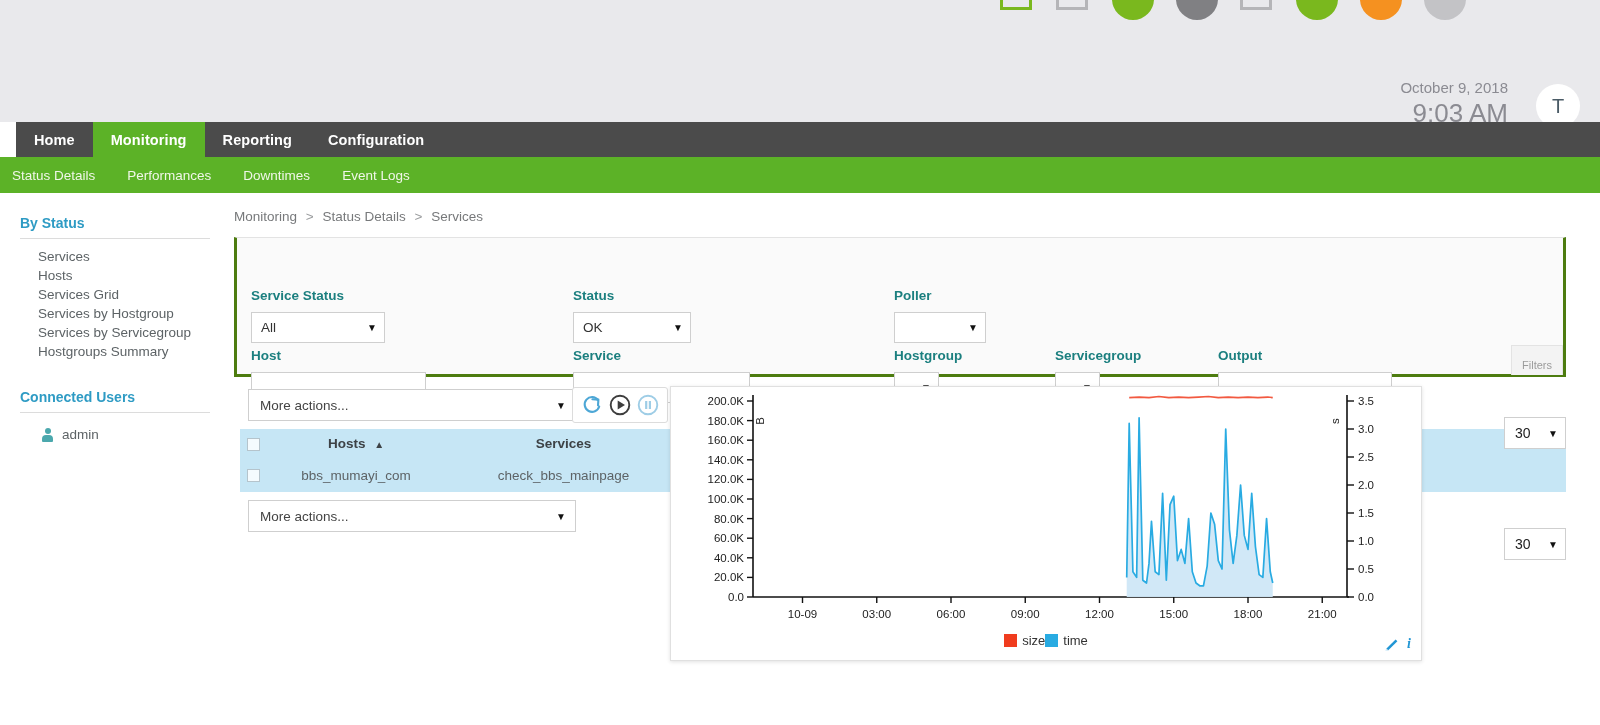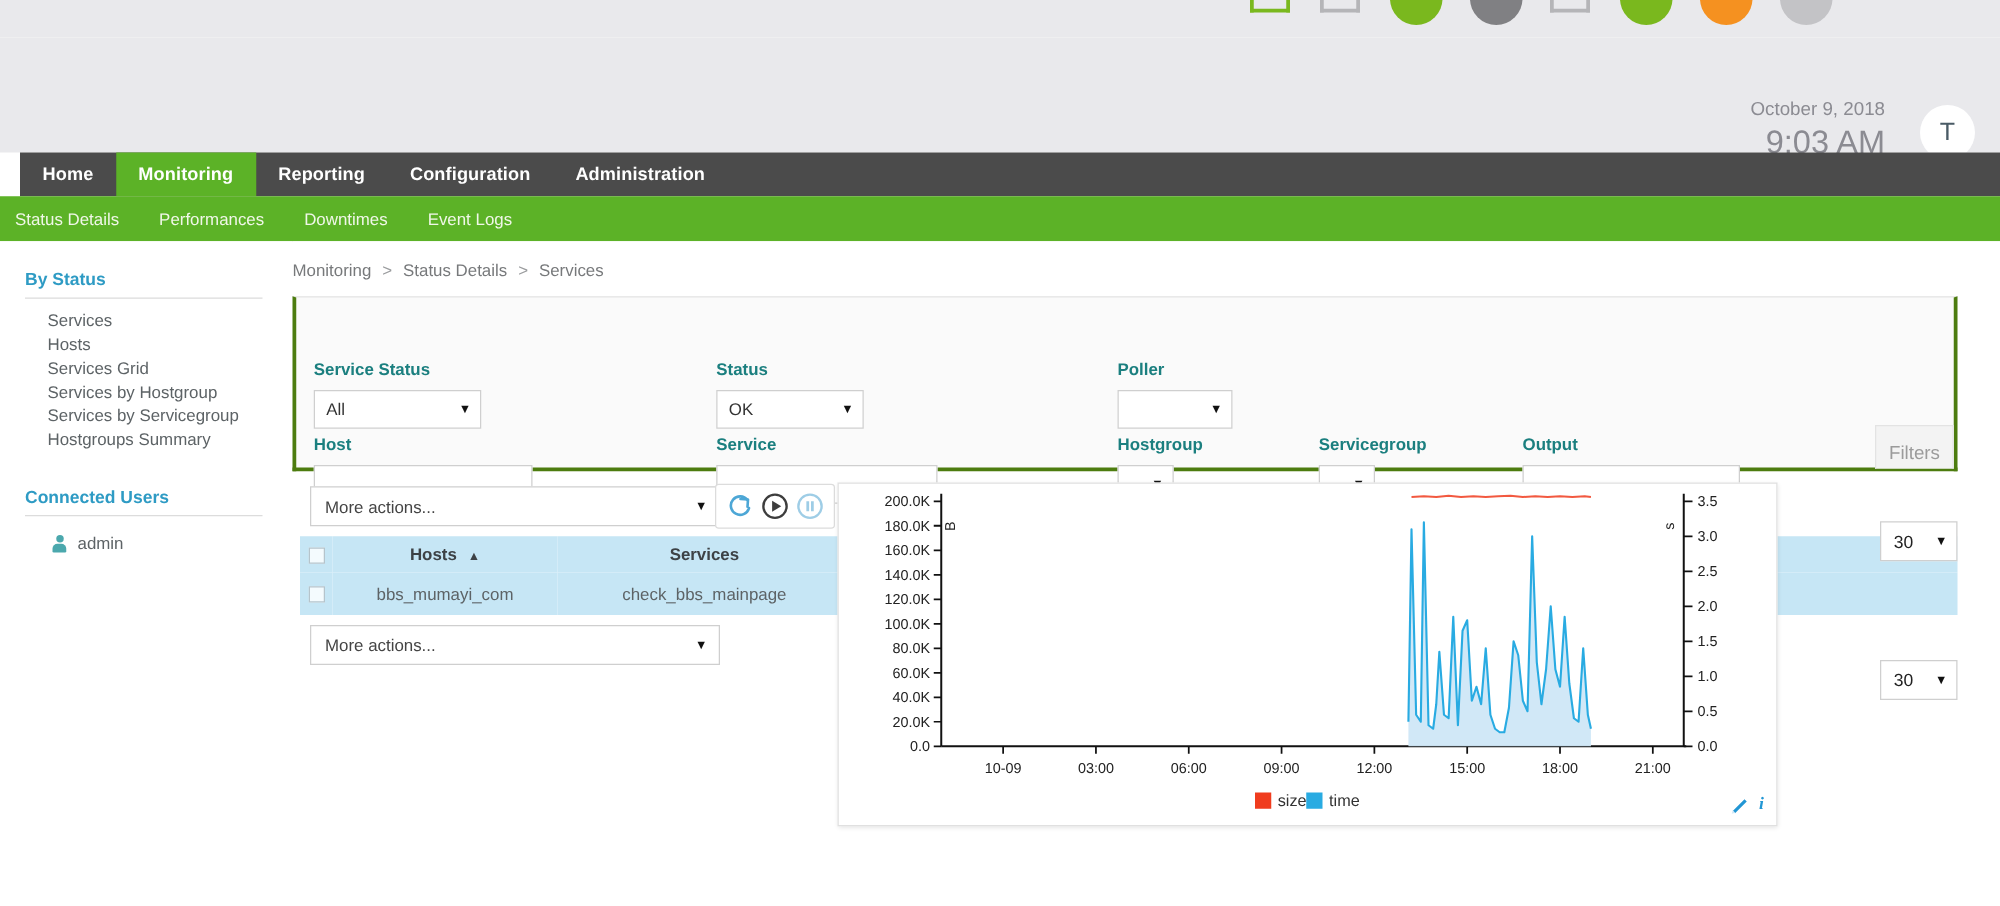--- a/index.html
+++ b/index.html
@@ -106,21 +106,21 @@
   }
   .flabel {
     position:absolute; color:#1b7f7f; font-weight:bold; font-size:13.5px;
   }
   .fctl { position:absolute; background:#fff; border:1px solid #cfcfcf; }
   .fctl.sel { display:flex; align-items:center; justify-content:space-between; padding:0 7px 0 9px; }
   .fctl.sel .val { font-size:13.5px; color:#333; }
   .fctl.sel .caret { font-size:10px; color:#111; }
   .filters-tab {
     position:absolute; right:0; bottom:-1px;
-    background:#f3f3f3; color:#9b9b9b; font-size:15px;
+    background:#f3f3f3; color:#9b9b9b; font-size:11px;
     padding:13px 10px 4px 10px; border:1px solid #e3e3e3; border-bottom:none;
   }
 
   
   .actionbar { position:relative; margin-top:12px; height:40px; margin-right:34px; }
   .moreactions {
     position:absolute; left:14px; top:0; width:328px; height:32px;
     background:#fff; border:1px solid #cfcfcf;
     display:flex; align-items:center; justify-content:space-between;
     padding:0 9px 0 11px; font-size:13.5px; color:#444;
@@ -205,21 +205,20 @@
     <div class="time">9:03 AM</div>
   </div>
   <div class="avatar">T</div>
 </div>
 
 <div class="mainnav">
   <div class="item">Home</div>
   <div class="item active">Monitoring</div>
   <div class="item">Reporting</div>
   <div class="item">Configuration</div>
-  <div class="item">Administration</div>
 </div>
 
 <div class="subnav">
   <div class="item">Status Details</div>
   <div class="item">Performances</div>
   <div class="item">Downtimes</div>
   <div class="item">Event Logs</div>
 </div>
 
 <div class="sidebar">

